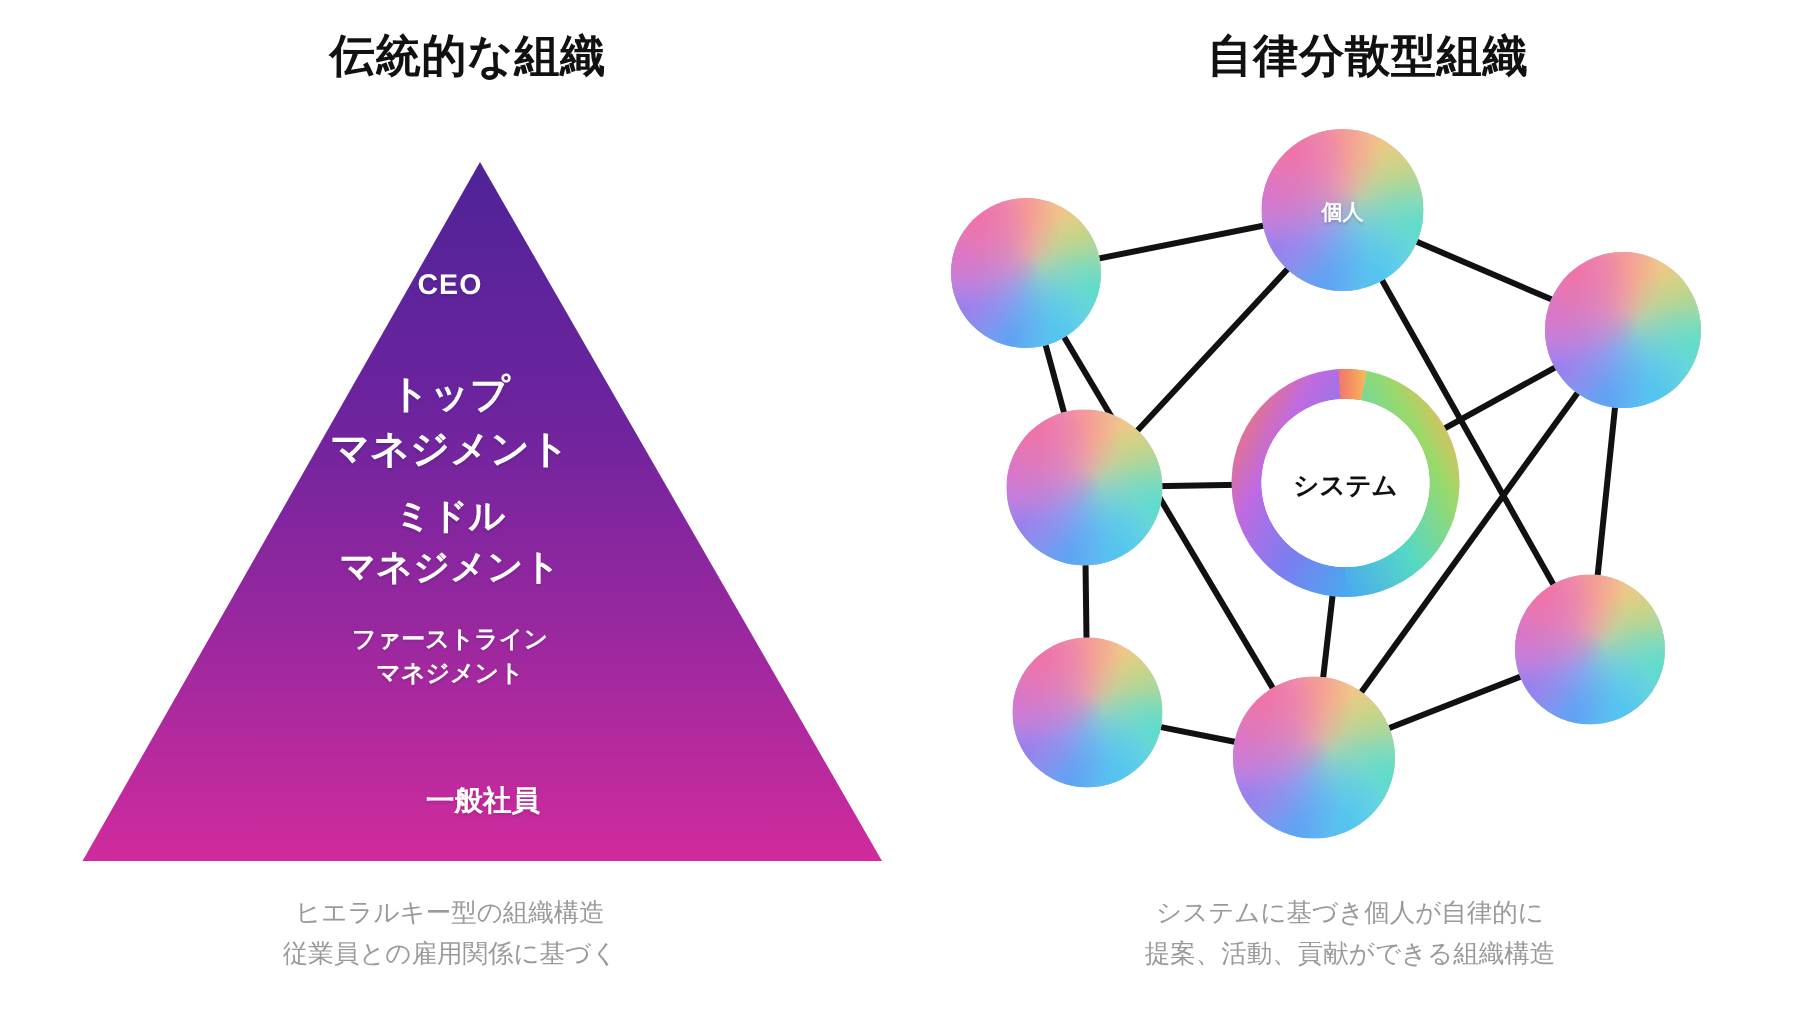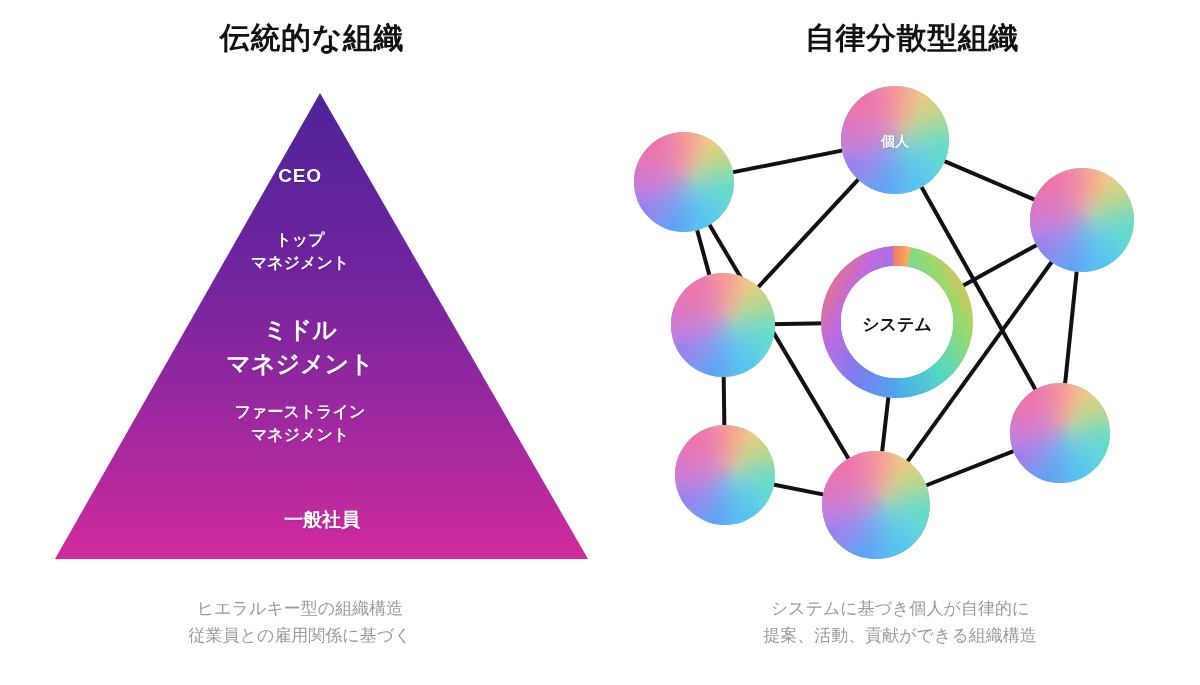--- a/index.html
+++ b/index.html
@@ -47,21 +47,21 @@
     line-height: 1.55;
     color: #9a9a9a;
     font-weight: 500;
   }
   .caption .line { display: block; }
 
   
   .pyramid-wrap {
     position: absolute;
     left: 0;
-    top: 81px;
+    top: 96px;
     width: 600px;
     height: 490px;
   }
   .pyramid-svg {
     position: absolute;
     left: 0;
     top: 0;
   }
   .pyramid-labels {
     position: absolute;
@@ -75,21 +75,21 @@
     left: 0;
     width: 600px;
     text-align: center;
     color: #ffffff;
     font-weight: 700;
     line-height: 1.42;
     text-shadow: 0 1px 2px rgba(0,0,0,0.13);
   }
   .p-label .l2 { display: block; }
   .p-label-ceo   { top: 82px;  font-size: 19px; letter-spacing: 0.04em; }
-  .p-label-top   { top: 148px; font-size: 16px; }
+  .p-label-top   { top: 148px; font-size: 26px; }
   .p-label-mid   { top: 232px; font-size: 24px; }
   .p-label-first { top: 320px; font-size: 16px; }
   .p-label-staff { top: 426px; font-size: 19px; margin-left: 22px; }
 
   
   .network-wrap {
     position: absolute;
     left: 0;
     top: 0;
     width: 600px;

